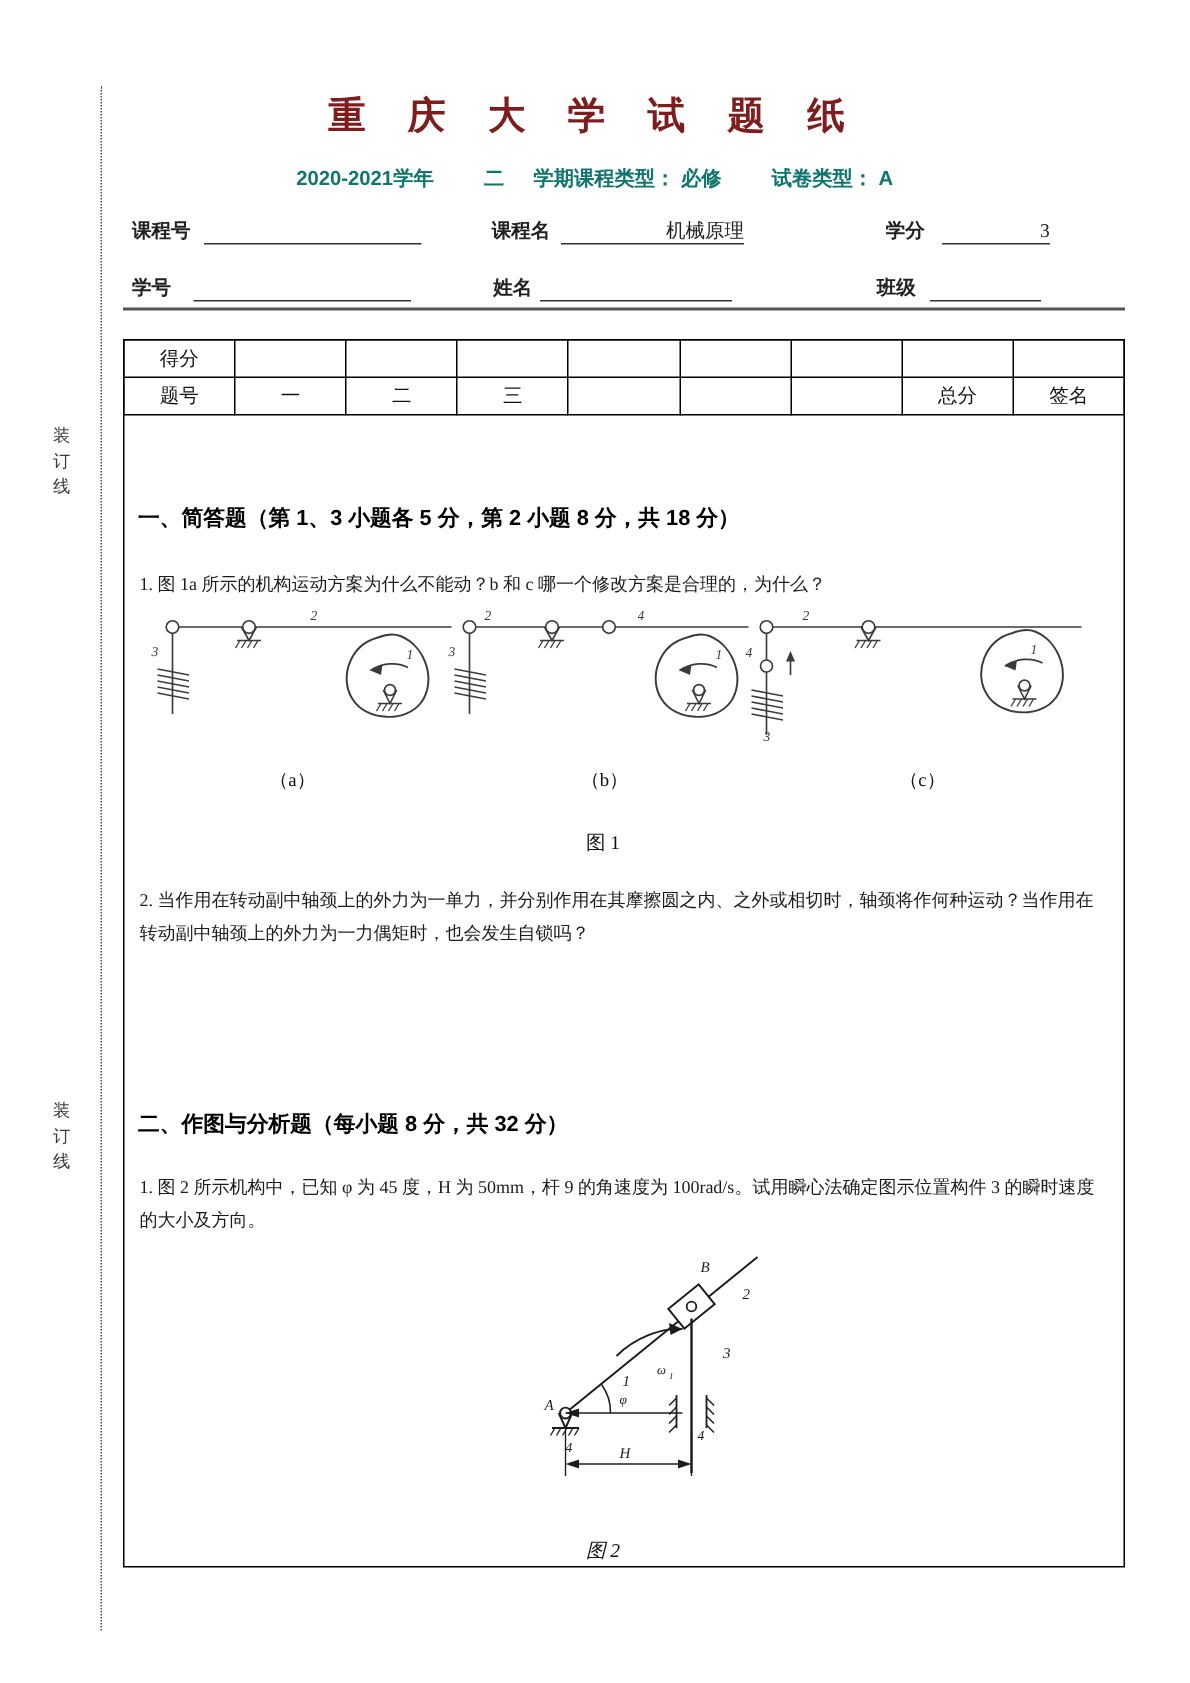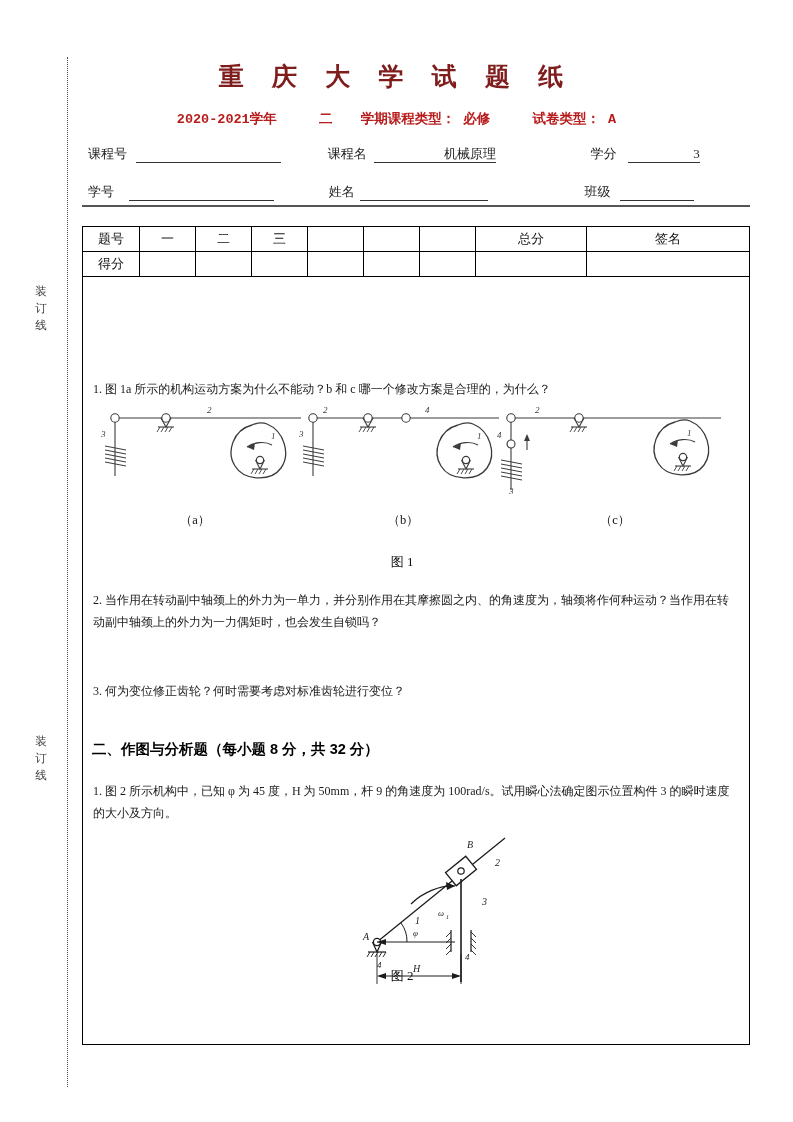--- a/index.html
+++ b/index.html
@@ -27,30 +27,30 @@
 
   
   .doc-title{
     position:absolute;left:0;top:60px;width:793px;text-align:center;
     font-size:25px;font-weight:bold;letter-spacing:11px;
     font-family:"Liberation Serif","DejaVu Serif",serif;
     color:#7f1d1d;
   }
   .exam-meta{
     position:absolute;left:0;top:110px;width:793px;text-align:center;
-    font-size:13.5px;font-weight:bold;color:#b91c1c;
-    font-family:Liberation Mono, monospace;
+    font-size:13.5px;font-weight:bold;color:#0f766e;
+    font-family:Liberation Sans, sans-serif;
   }
   .exam-meta .sp{display:inline-block;width:12px;}
   .exam-meta .sp-wide{display:inline-block;width:26px;}
 
   
   .field-row{position:absolute;font-size:13px;color:#222;}
   .field{display:inline-block;white-space:nowrap;}
-  .field .lbl{display:inline-block;}
+  .field .lbl{display:inline-block;font-weight:bold;}
   .field .ruled{
     display:inline-block;border-bottom:1px solid #333;
     text-align:right;vertical-align:bottom;height:17px;line-height:17px;
     font-size:13px;
   }
 
   .hrule{
     position:absolute;left:82px;top:205px;width:668px;height:0;
     border-top:2px solid #555;
   }
@@ -166,44 +166,45 @@
     </span>
   </div>
 
   <div class="hrule"></div>
 
   <div class="content-box"></div>
 
   <table class="score-table">
     <tbody>
         <tr>
+      <td>得分</td>
+      <td></td>
+      <td></td>
+      <td></td>
+      <td></td>
+      <td></td>
+      <td></td>
+      <td></td>
+      <td></td>
+    </tr>
+    <tr>
       <td style="width:56px;">题号</td>
       <td style="width:55px;">一</td>
       <td style="width:55px;">二</td>
       <td style="width:55px;">三</td>
       <td style="width:55px;"></td>
       <td style="width:55px;"></td>
       <td style="width:55px;"></td>
       <td style="width:110px;">总分</td>
       <td>签名</td>
     </tr>
-    <tr>
-      <td>得分</td>
-      <td></td>
-      <td></td>
-      <td></td>
-      <td></td>
-      <td></td>
-      <td></td>
-      <td></td>
-      <td></td>
-    </tr>
   </tbody>
     </table>
 
+  <div class="sec-head" style="left:92px;top:336px;">一、简答题（第 1、3 小题各 5 分，第 2 小题 8 分，共 18 分）</div>
 
   <div class="qtext" style="left:93px;top:378px;width:648px;">
     <span>1.</span>
     <span>图 1a 所示的机构运动方案为什么不能动？b 和 c 哪一个修改方案是合理的，为什么？</span>
   </div>
 
   <div class="fig1">
     <svg width="640" height="110" viewBox="0 0 640 110">
       <g stroke="#3b3b3b" fill="none" stroke-width="1.1">
 
@@ -343,27 +344,23 @@
   </div>
 
   <div class="sublabel" style="left:150px;top:512px;width:90px;">（a）</div>
   <div class="sublabel" style="left:358px;top:512px;width:90px;">（b）</div>
   <div class="sublabel" style="left:570px;top:512px;width:90px;">（c）</div>
 
   <div class="fig-cap" style="top:553px;">图 1</div>
 
   <div class="qtext" style="left:93px;top:589px;width:646px;text-indent:0;">
     <span>2.</span>
-    <span>当作用在转动副中轴颈上的外力为一单力，并分别作用在其摩擦圆之内、的角速度为，轴颈将作何种运动？当作用在转动副中轴颈上的外力为一力偶矩时，也会发生自锁吗？</span>
-  </div>
-
-  <div class="qtext" style="left:93px;top:680px;width:646px;">
-    <span>3.</span>
-    <span>何为变位修正齿轮？何时需要考虑对标准齿轮进行变位？</span>
-  </div>
+    <span>当作用在转动副中轴颈上的外力为一单力，并分别作用在其摩擦圆之内、之外或相切时，轴颈将作何种运动？当作用在转动副中轴颈上的外力为一力偶矩时，也会发生自锁吗？</span>
+  </div>
+
 
   <div class="sec-head" style="left:92px;top:740px;">二、作图与分析题（每小题 8 分，共 32 分）</div>
 
   <div class="qtext" style="left:93px;top:780px;width:646px;">
     <span>1.</span>
     <span>图 2 所示机构中，已知 φ 为 45 度，H 为 50mm，杆 9 的角速度为 100rad/s。试用瞬心法确定图示位置构件 3 的瞬时速度的大小及方向。</span>
   </div>
 
   <div class="fig2">
     <svg width="185" height="160" viewBox="0 0 185 160">
@@ -426,15 +423,15 @@
         <text x="91" y="87" font-size="6">1</text>
         <text x="58" y="104" font-size="9">φ</text>
         <text x="8" y="108" font-size="10">A</text>
         <text x="22" y="136" font-size="9">4</text>
         <text x="110" y="128" font-size="9">4</text>
         <text x="58" y="140" font-size="10">H</text>
       </g>
     </svg>
   </div>
 
-  <div class="fig-cap" style="top:967px;">图 2</div>
+  <div class="fig-cap" style="top:1025px;font-style:italic;">图 2</div>
 
 </div>
 
 </body></html>

